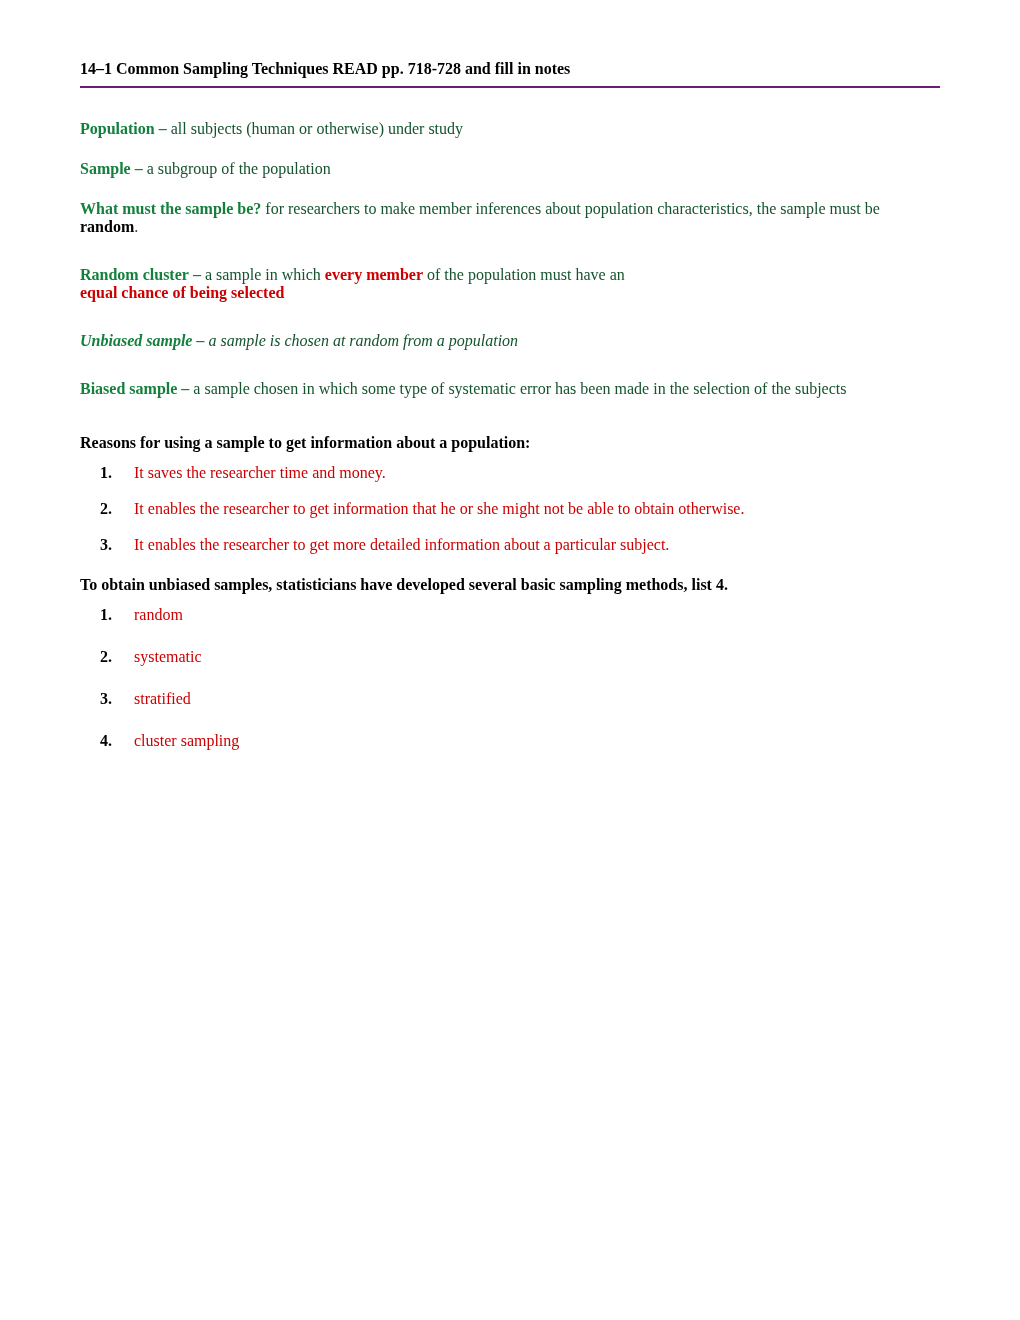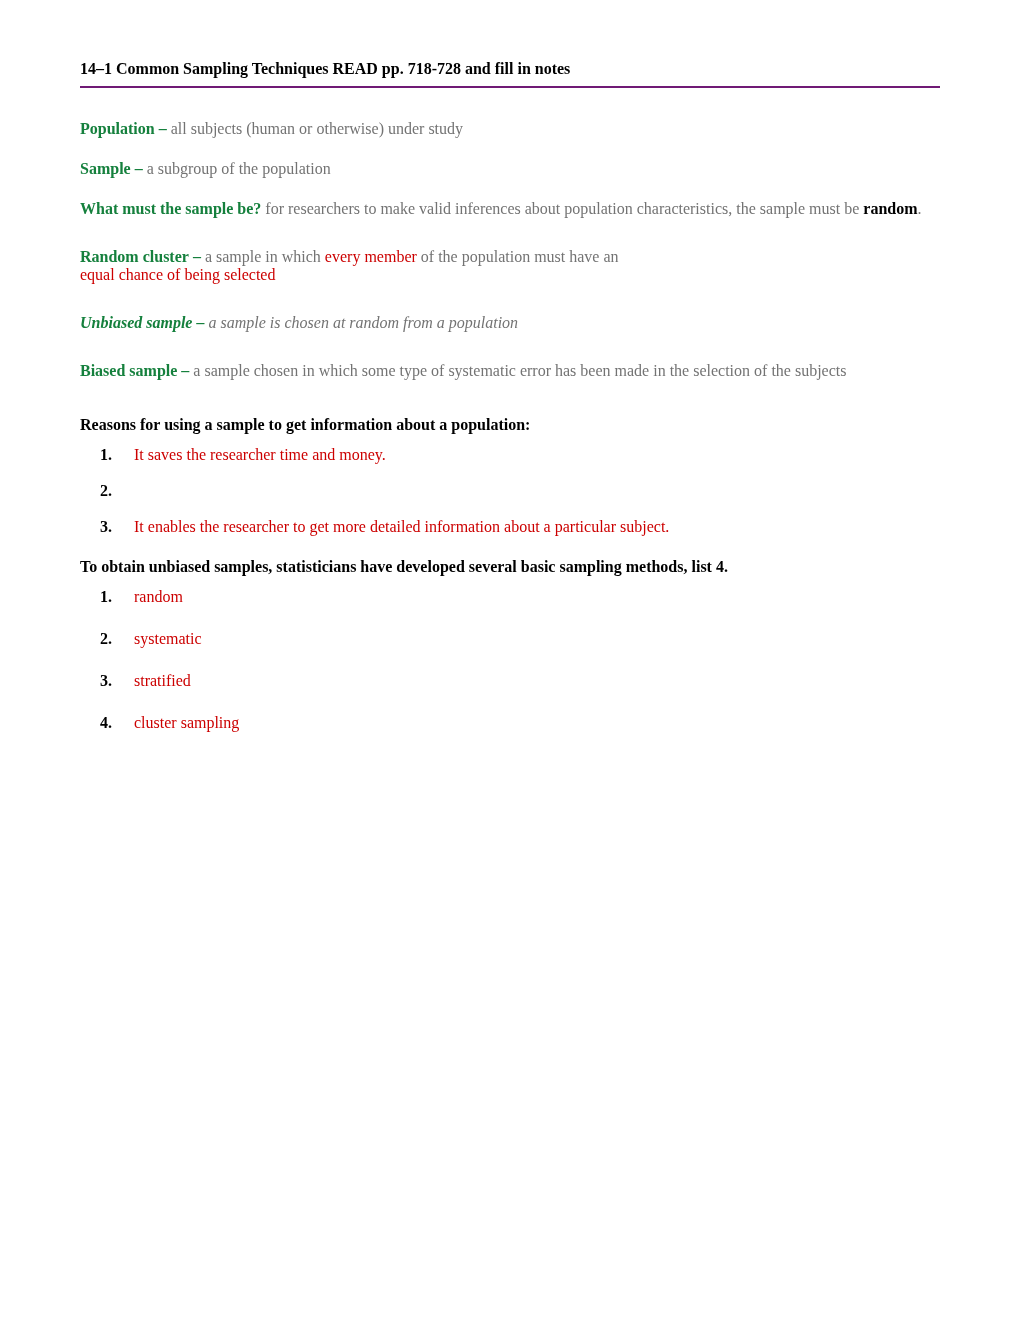--- a/index.html
+++ b/index.html
@@ -30,25 +30,25 @@
     .section {
       margin-bottom: 22px;
     }
 
     .term-label {
       font-weight: bold;
       color: #15803d;
     }
 
     .term-definition {
-      color: #737373;
+      color: #14532d;
     }
 
     .bold-red {
-      font-weight: normal;
+      font-weight: bold;
       color: #cc0000;
     }
 
     .bold-black {
       font-weight: bold;
       color: #000000;
     }
 
     .reasons-header {
       font-weight: bold;
@@ -102,21 +102,21 @@
 
 <div class="section">
   <span class="term-label">Population</span><span class="dash"> </span><span class="term-label">–</span> <span class="term-definition">all subjects (human or otherwise) under study</span>
 </div>
 
 <div class="section">
   <span class="term-label">Sample</span> <span class="term-label">–</span> <span class="term-definition">a subgroup of the population</span>
 </div>
 
 <div class="section">
-  <span class="term-label">What must the sample be?</span><span class="term-definition"> for researchers to make valid inferences about population characteristics, the sample must be </span><span class="bold-black">random</span><span class="term-definition">.</span>
+  <span class="term-label">What must the sample be?</span><span class="term-definition"> for researchers to make member inferences about population characteristics, the sample must be </span><span class="bold-black">random</span><span class="term-definition">.</span>
 </div>
 
 <div class="section" style="margin-top: 30px;">
   <span class="term-label">Random cluster</span> <span class="term-label">–</span><span class="term-definition">   a sample in which </span><span class="bold-red">every member</span><span class="term-definition"> of the population must have an </span><br><span class="bold-red">equal chance of being selected</span>
 </div>
 
 <div class="section" style="margin-top: 30px; font-style: italic;">
   <span class="term-label">Unbiased sample</span> <span class="term-label">–</span><span class="term-definition">  a sample is chosen at random from a population</span>
 </div>
 
@@ -126,20 +126,21 @@
 
 <div class="section" style="margin-top: 36px;">
   <div class="reasons-header">Reasons for using a sample to get information about a population:</div>
   <ol>
     <li>
       <span class="num">1.</span>
       <span class="item-text">It saves the researcher time and money.</span>
     </li>
     <li>
       <span class="num">2.</span>
+      <span class="item-text">It enables the researcher to get information that he or she might not be able to obtain otherwise.</span>
     </li>
     <li>
       <span class="num">3.</span>
       <span class="item-text">It enables the researcher to get more detailed information about a particular subject.</span>
     </li>
   </ol>
 </div>
 
 <div class="section" style="margin-top: 10px;">
   <div class="sampling-methods-header">To obtain unbiased samples, statisticians have developed several basic sampling methods, list 4.</div>

